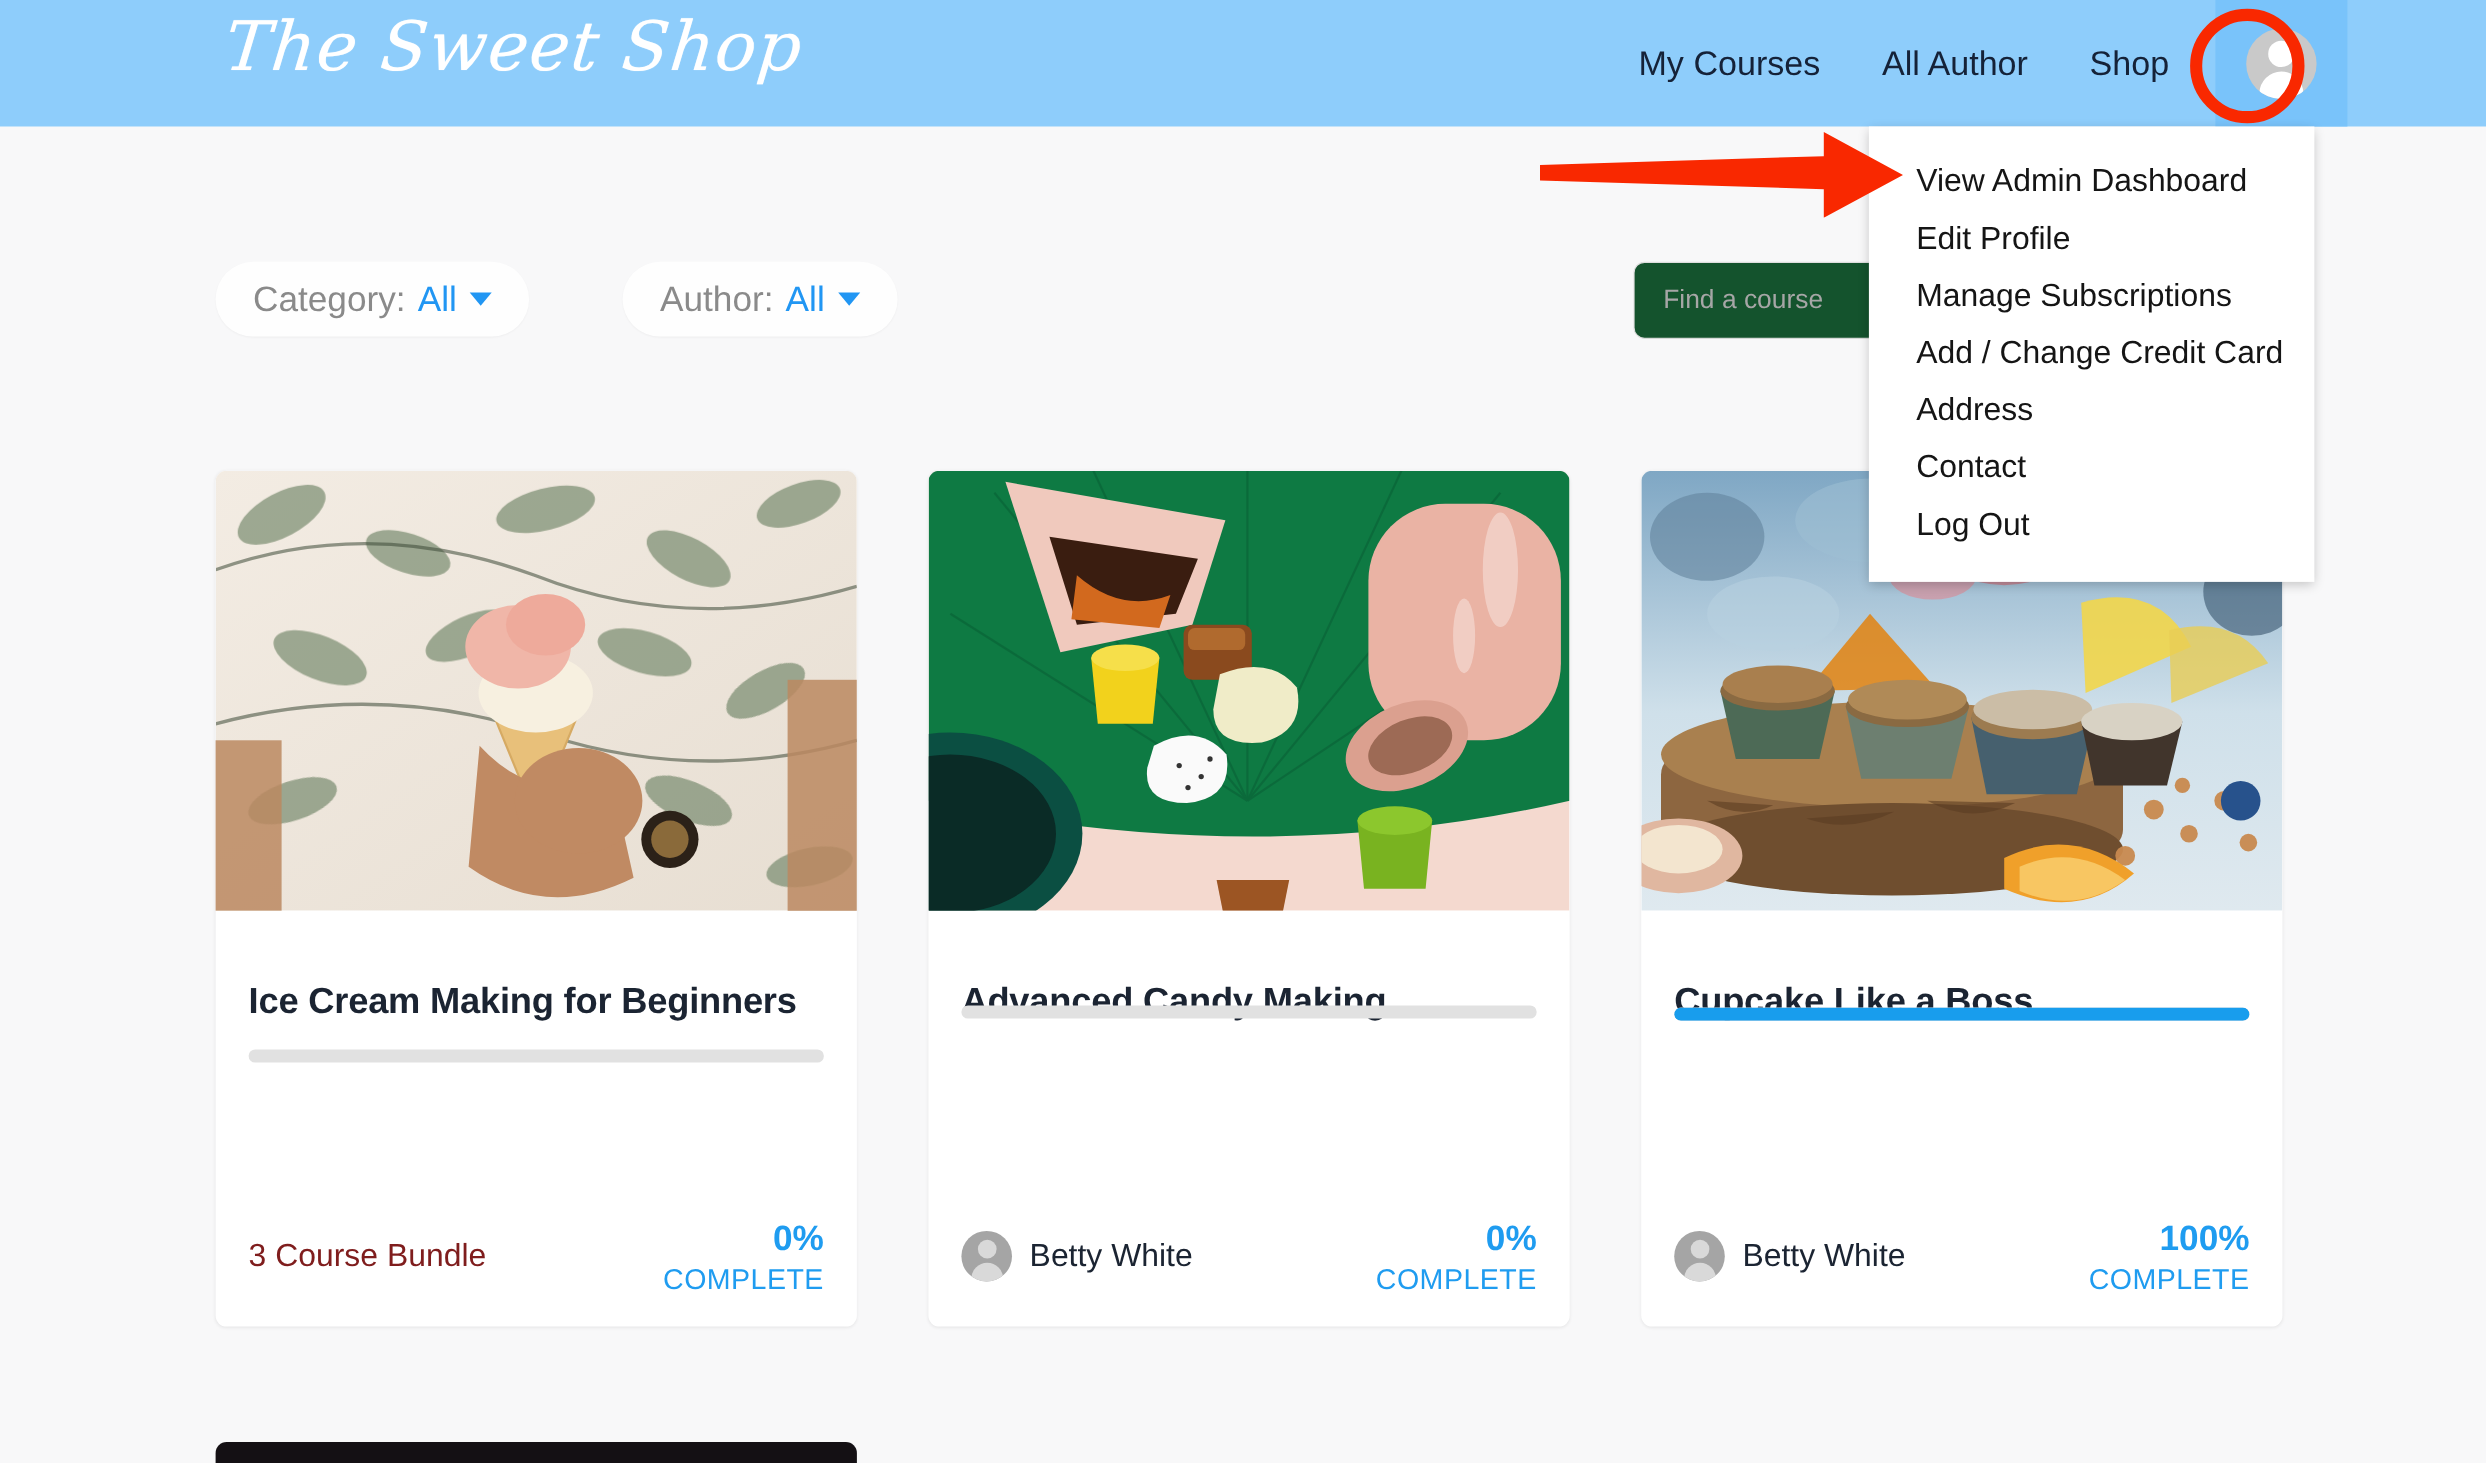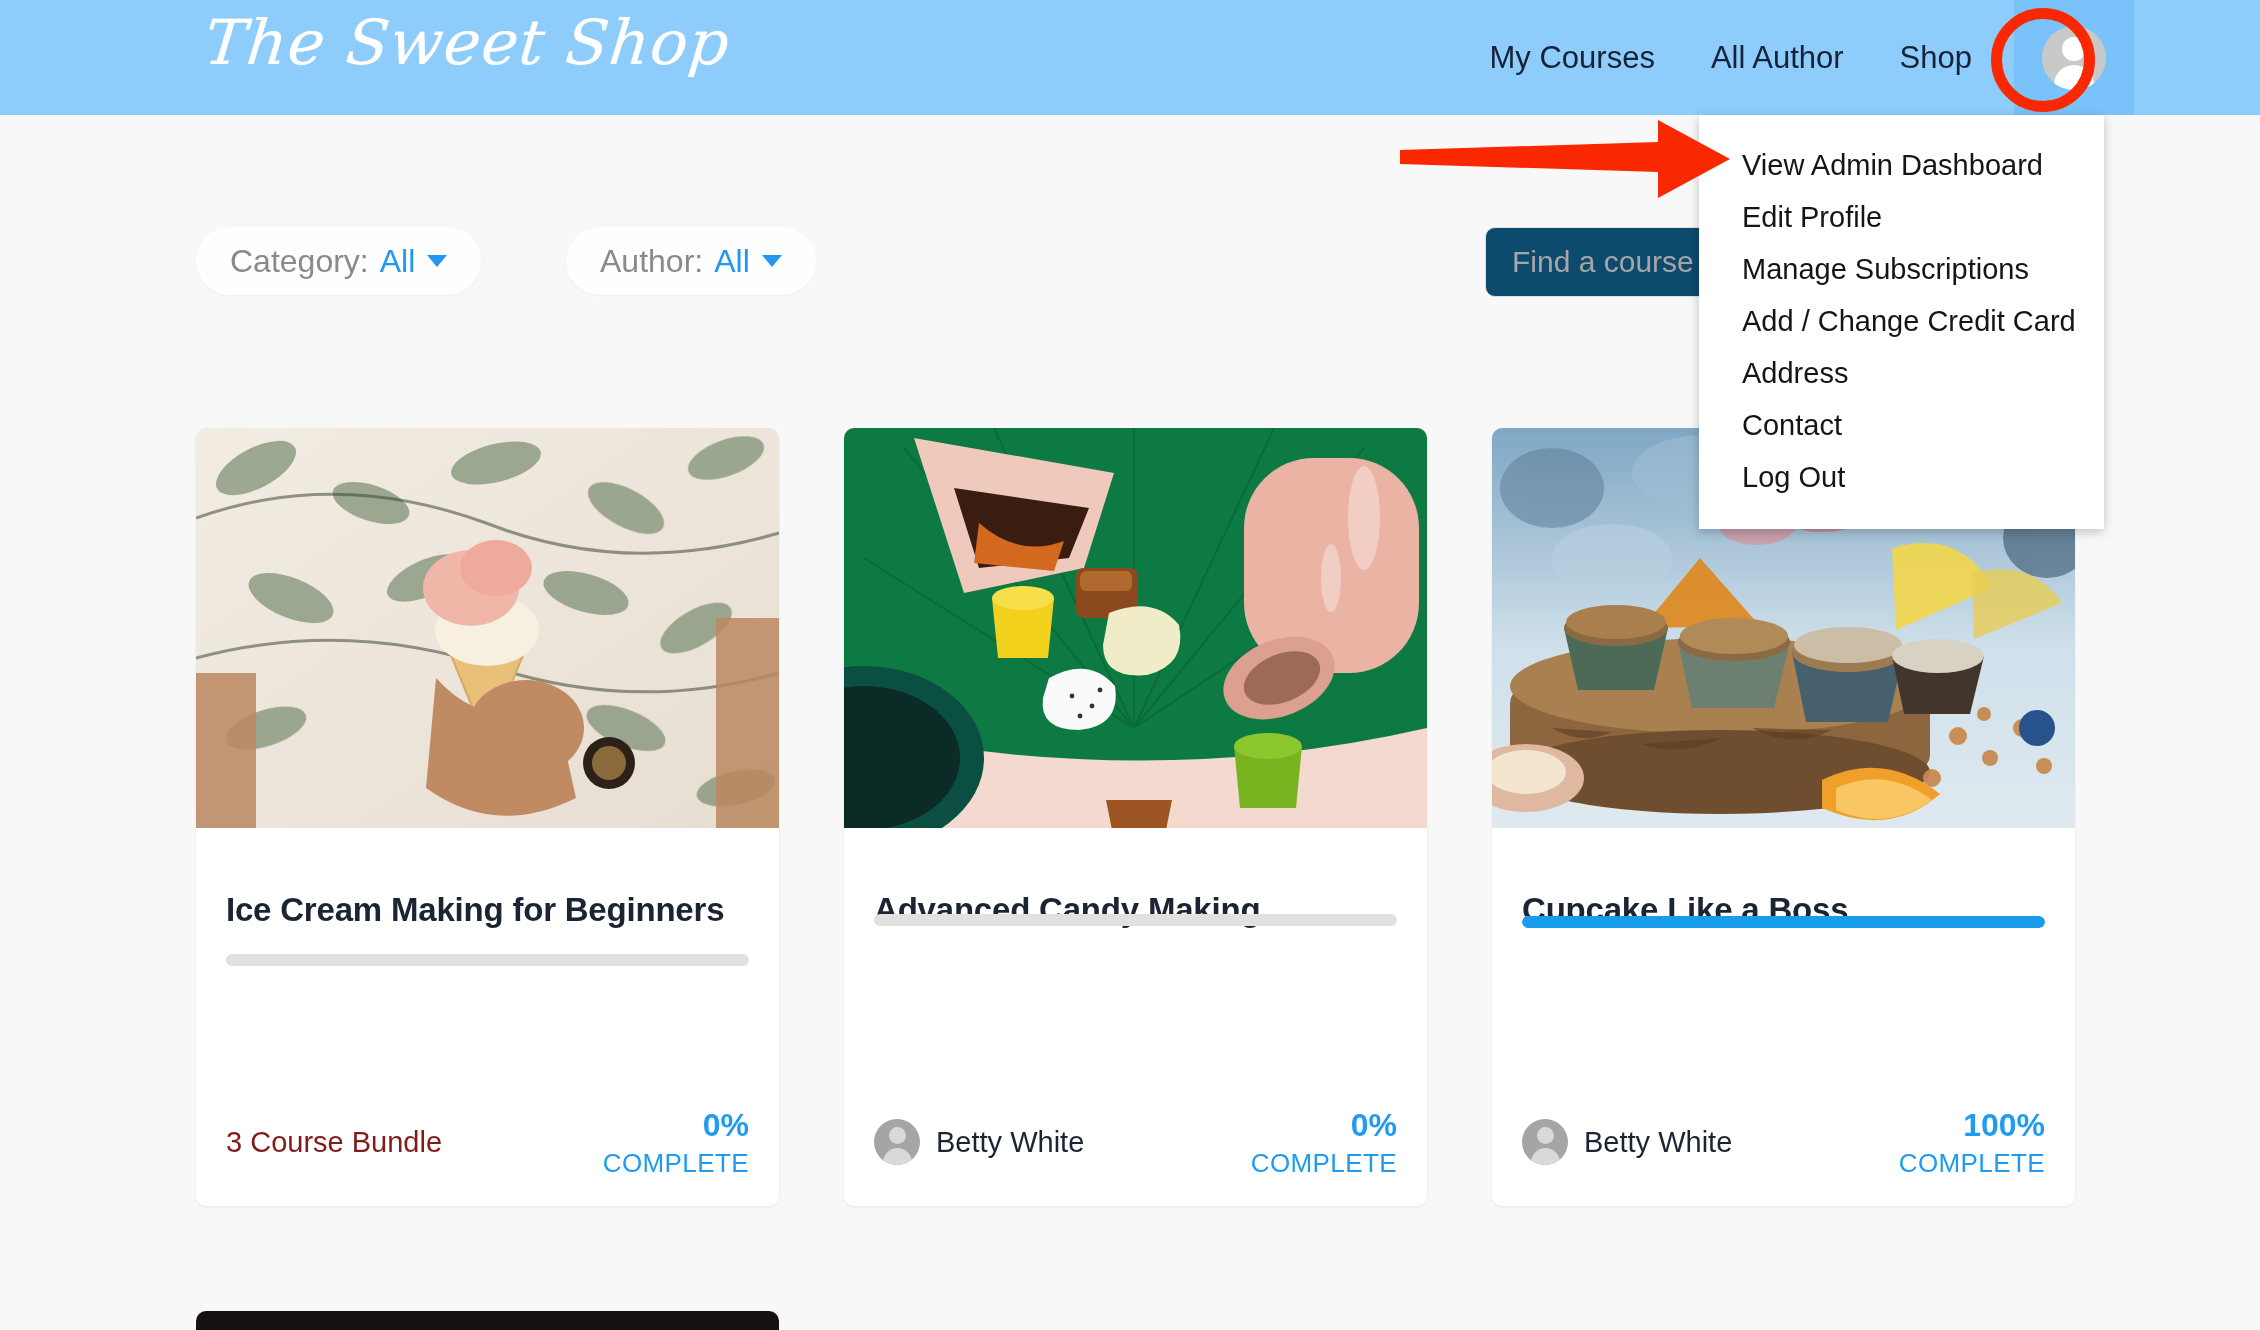--- a/index.html
+++ b/index.html
@@ -127,21 +127,21 @@
     top: 120px;
     width: 330px;
     height: 78px;
     z-index: 55;
     pointer-events: none;
   }
 
   
   .filterbar {
     position: absolute;
-    top: 227px;
+    top: 238px;
     left: 0;
     width: 2260px;
     height: 110px;
     padding-left: 20px;
   }
   .pill {
     position: absolute;
     height: 68px;
     background: #fefefe;
     border-radius: 36px;
@@ -171,22 +171,22 @@
     border-top: 12px solid #2196f3;
   }
   .searchbox {
     position: absolute;
     left: 1485px;
     top: 0;
     width: 420px;
     height: 70px;
     border: 1px solid #dedede;
     border-radius: 10px;
-    background: #0c4a6e;
-    font-size: 30px;
+    background: #14532d;
+    font-size: 24px;
     color: #a6a6a6;
     padding: 0 26px;
     outline: none;
     font-family: "Liberation Sans", sans-serif;
   }
   .searchbox::placeholder { color: #a6a6a6; }
 
   
   .grid {
     position: absolute;

